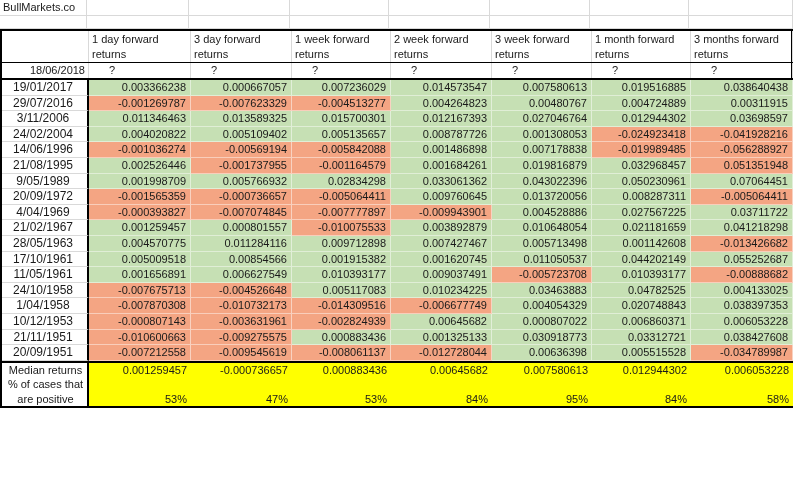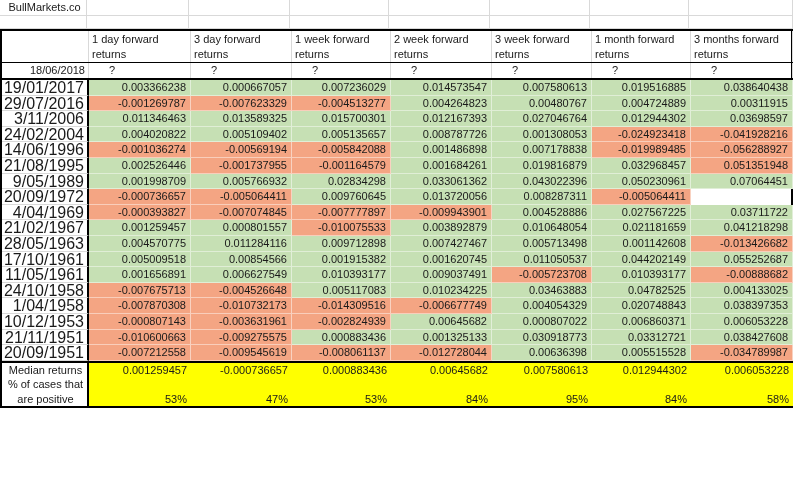--- a/index.html
+++ b/index.html
@@ -2,21 +2,21 @@
 <html style="--pos: #c6e0b4; --neg: #f4a583; --banner: #bdd7ee; --yellow: #ffff00; --grid: #d9d9d9;"><head>
 <meta charset="utf-8">
 <style>
   * { margin:0; padding:0; box-sizing:border-box; }
   html,body { width:800px; height:482px; background:#ffffff; overflow:hidden;
     font-family:"Liberation Sans", sans-serif; color:#1a1a1a; }
 
   .sheet { width:800px; height:482px; background:#fff; }
 
   
-  .toprows { width:793px;text-align:center; }
+  .toprows { width:793px; }
   .toprow { display:grid; grid-template-columns:87px 102px 101px 99px 101px 100px 99px 104px; }
   .tcell { border-right:1px solid var(--grid); border-bottom:1px solid var(--grid);
     height:16px; font-size:11px; line-height:15px; padding-left:3px; white-space:nowrap; overflow:hidden; }
   .toprow:nth-child(2) .tcell { height:13px; line-height:12px; }
 
   
   .tablewrap { width:793px; border:2px solid #000; background:#fff; }
 
   .banner { background:var(--banner); border-bottom:2px solid #000; padding:1px 0 2px 3px; }
   .banner div { font-weight:bold; font-size:15px; line-height:21px; color:#000; letter-spacing:0.1px; }
@@ -25,21 +25,21 @@
 
   .hrow { border-bottom:1.5px solid #000; }
   .hcell { font-size:11px; line-height:15px; padding:1px 8px 1px 3px; height:31px;
     border-right:1px solid var(--grid); }
   .hcell.datehead { border-right:1px solid var(--grid); }
 
   .prow { border-bottom:2px solid #000; }
   .pcell { font-size:11px; height:15px; line-height:14px; border-right:1px solid var(--grid); padding-left:20px; }
   .pdate { text-align:right; padding-right:3px; }
 
-  .drow .dcell { background:#fff; text-align:right; font-size:16px; line-height:15.4px;
+  .drow .dcell { background:#fff; text-align:center; font-size:12px; line-height:15.4px;
     height:15.6px; padding-right:3px; border-right:2px solid #000; border-bottom:1px solid var(--grid); white-space:nowrap; }
   .drow .vcell { text-align:right; font-size:11px; line-height:15.4px; height:15.6px;
     padding-right:4px; border-right:1px solid rgba(255,255,255,0.5);
     border-bottom:1px solid rgba(255,255,255,0.45); white-space:nowrap; }
   .vcell.g { background:var(--pos); }
   .vcell.r { background:var(--neg); }
 
   .frow { border-top:2px solid #000; }
   .fcell { font-size:11px; line-height:14.4px; height:14.6px; white-space:nowrap; }
   .flabel { background:#fff; border-right:2px solid #000; padding-left:2px;text-align:center; }
@@ -160,20 +160,21 @@
           <div class="vcell g">0.001998709</div>
           <div class="vcell g">0.005766932</div>
           <div class="vcell g">0.02834298</div>
           <div class="vcell g">0.033061362</div>
           <div class="vcell g">0.043022396</div>
           <div class="vcell g">0.050230961</div>
           <div class="vcell g">0.07064451</div>
         </div>
         <div class="grid8 drow">
           <div class="dcell">20/09/1972</div>
+          <div class="vcell r">-0.001565359</div>
           <div class="vcell r">-0.000736657</div>
           <div class="vcell r">-0.005064411</div>
           <div class="vcell g">0.009760645</div>
           <div class="vcell g">0.013720056</div>
           <div class="vcell g">0.008287311</div>
           <div class="vcell r">-0.005064411</div>
         </div>
         <div class="grid8 drow">
           <div class="dcell">4/04/1969</div>
           <div class="vcell r">-0.000393827</div>

